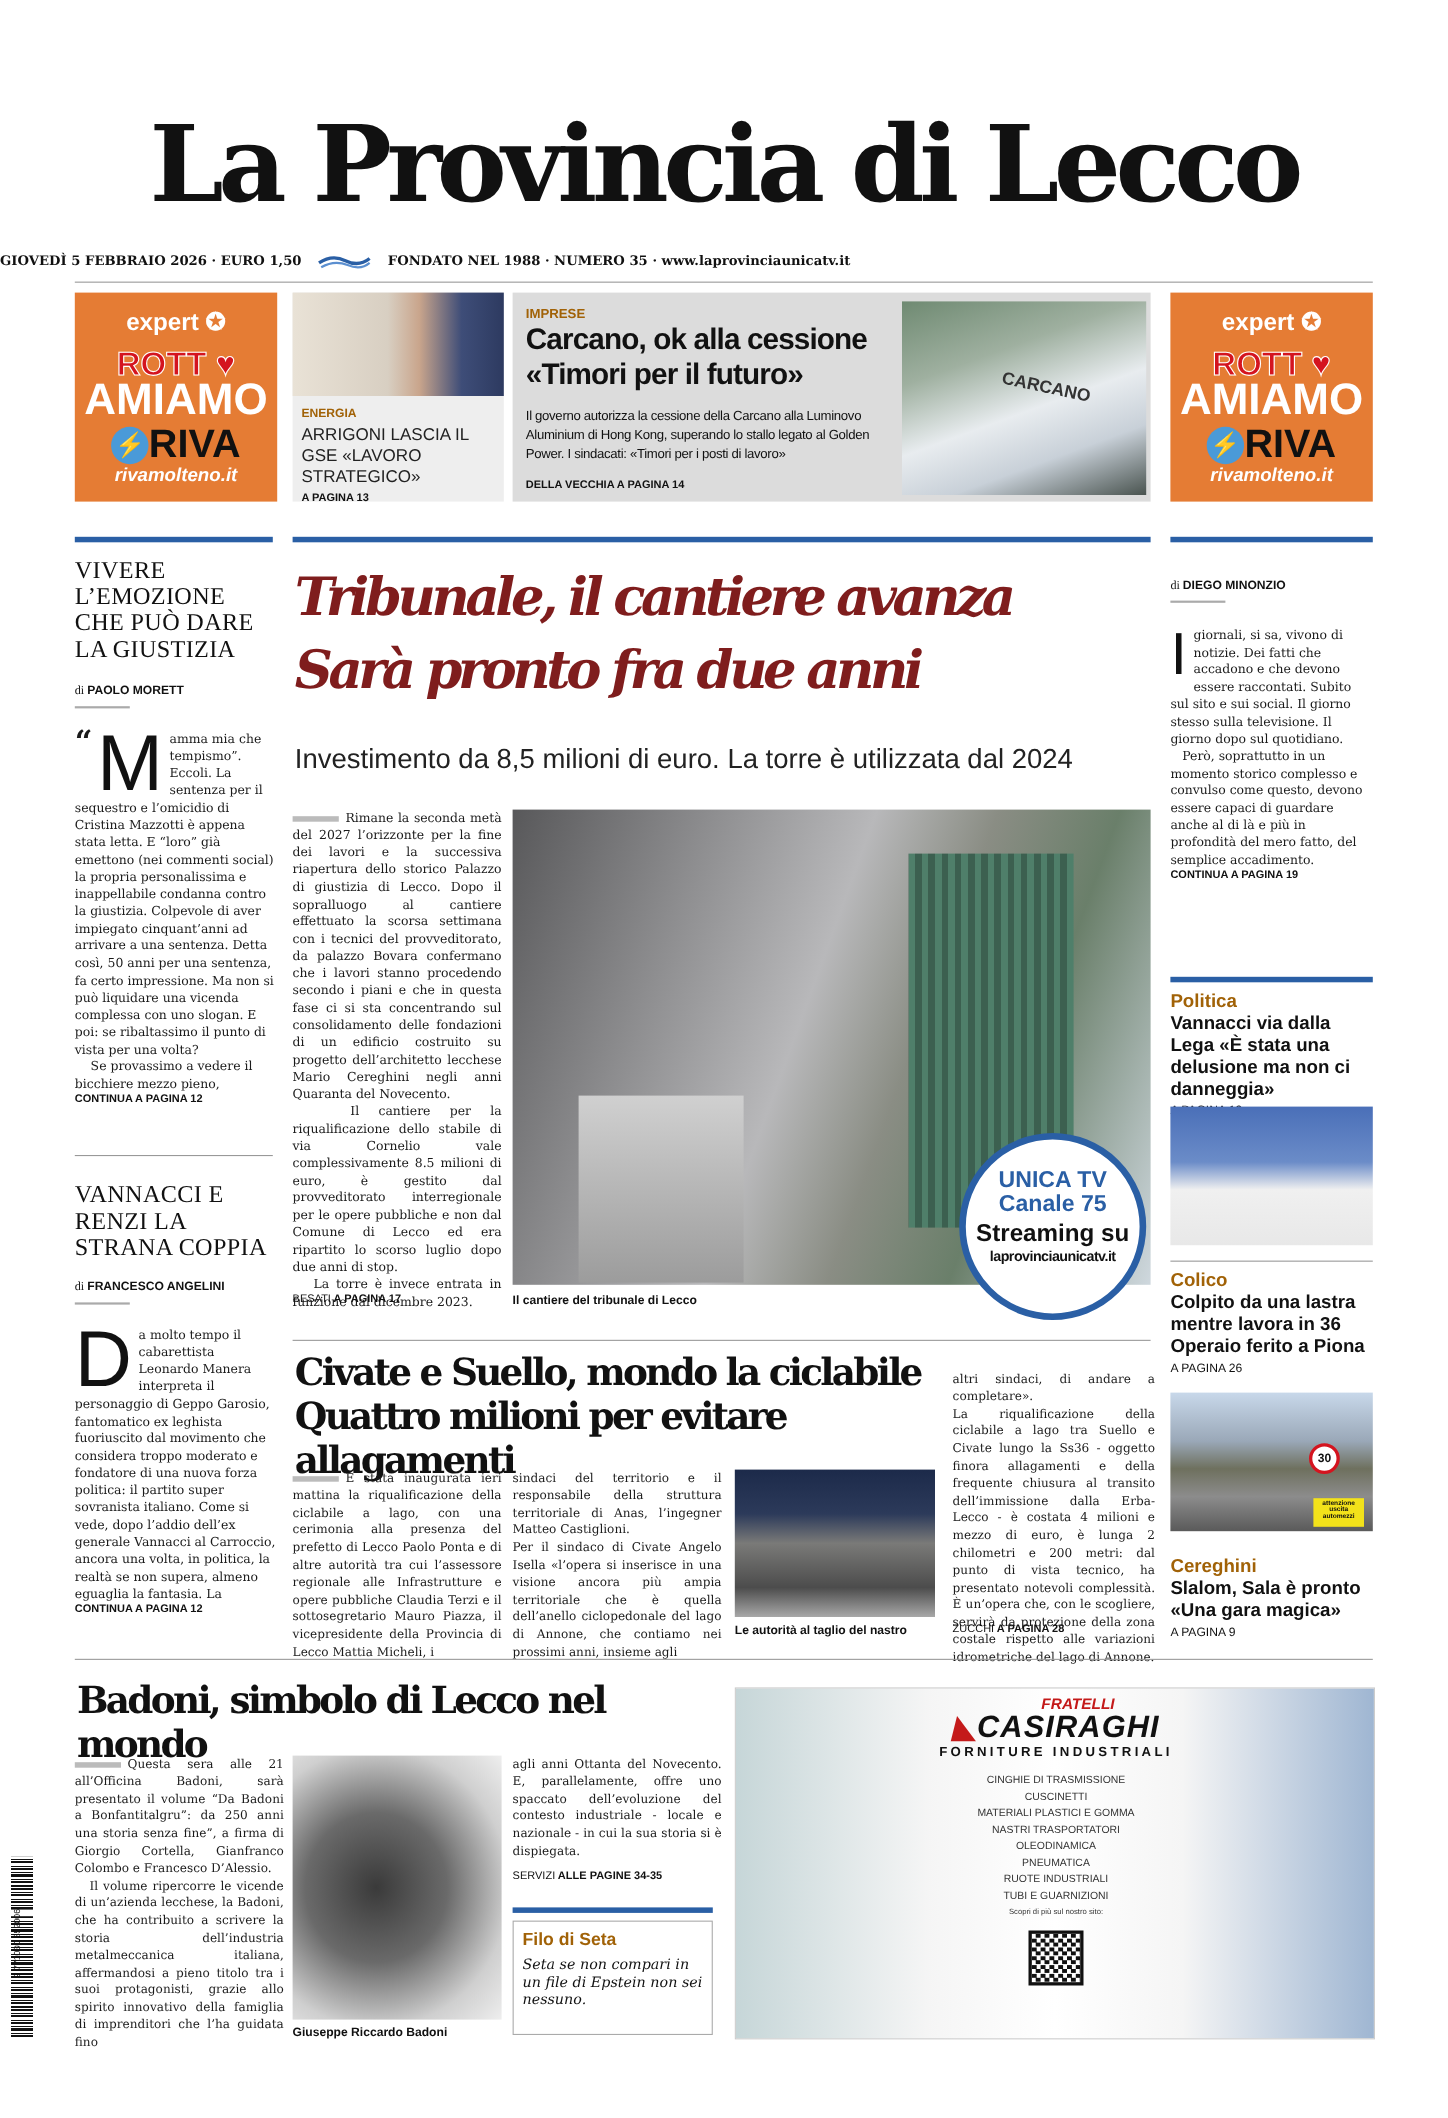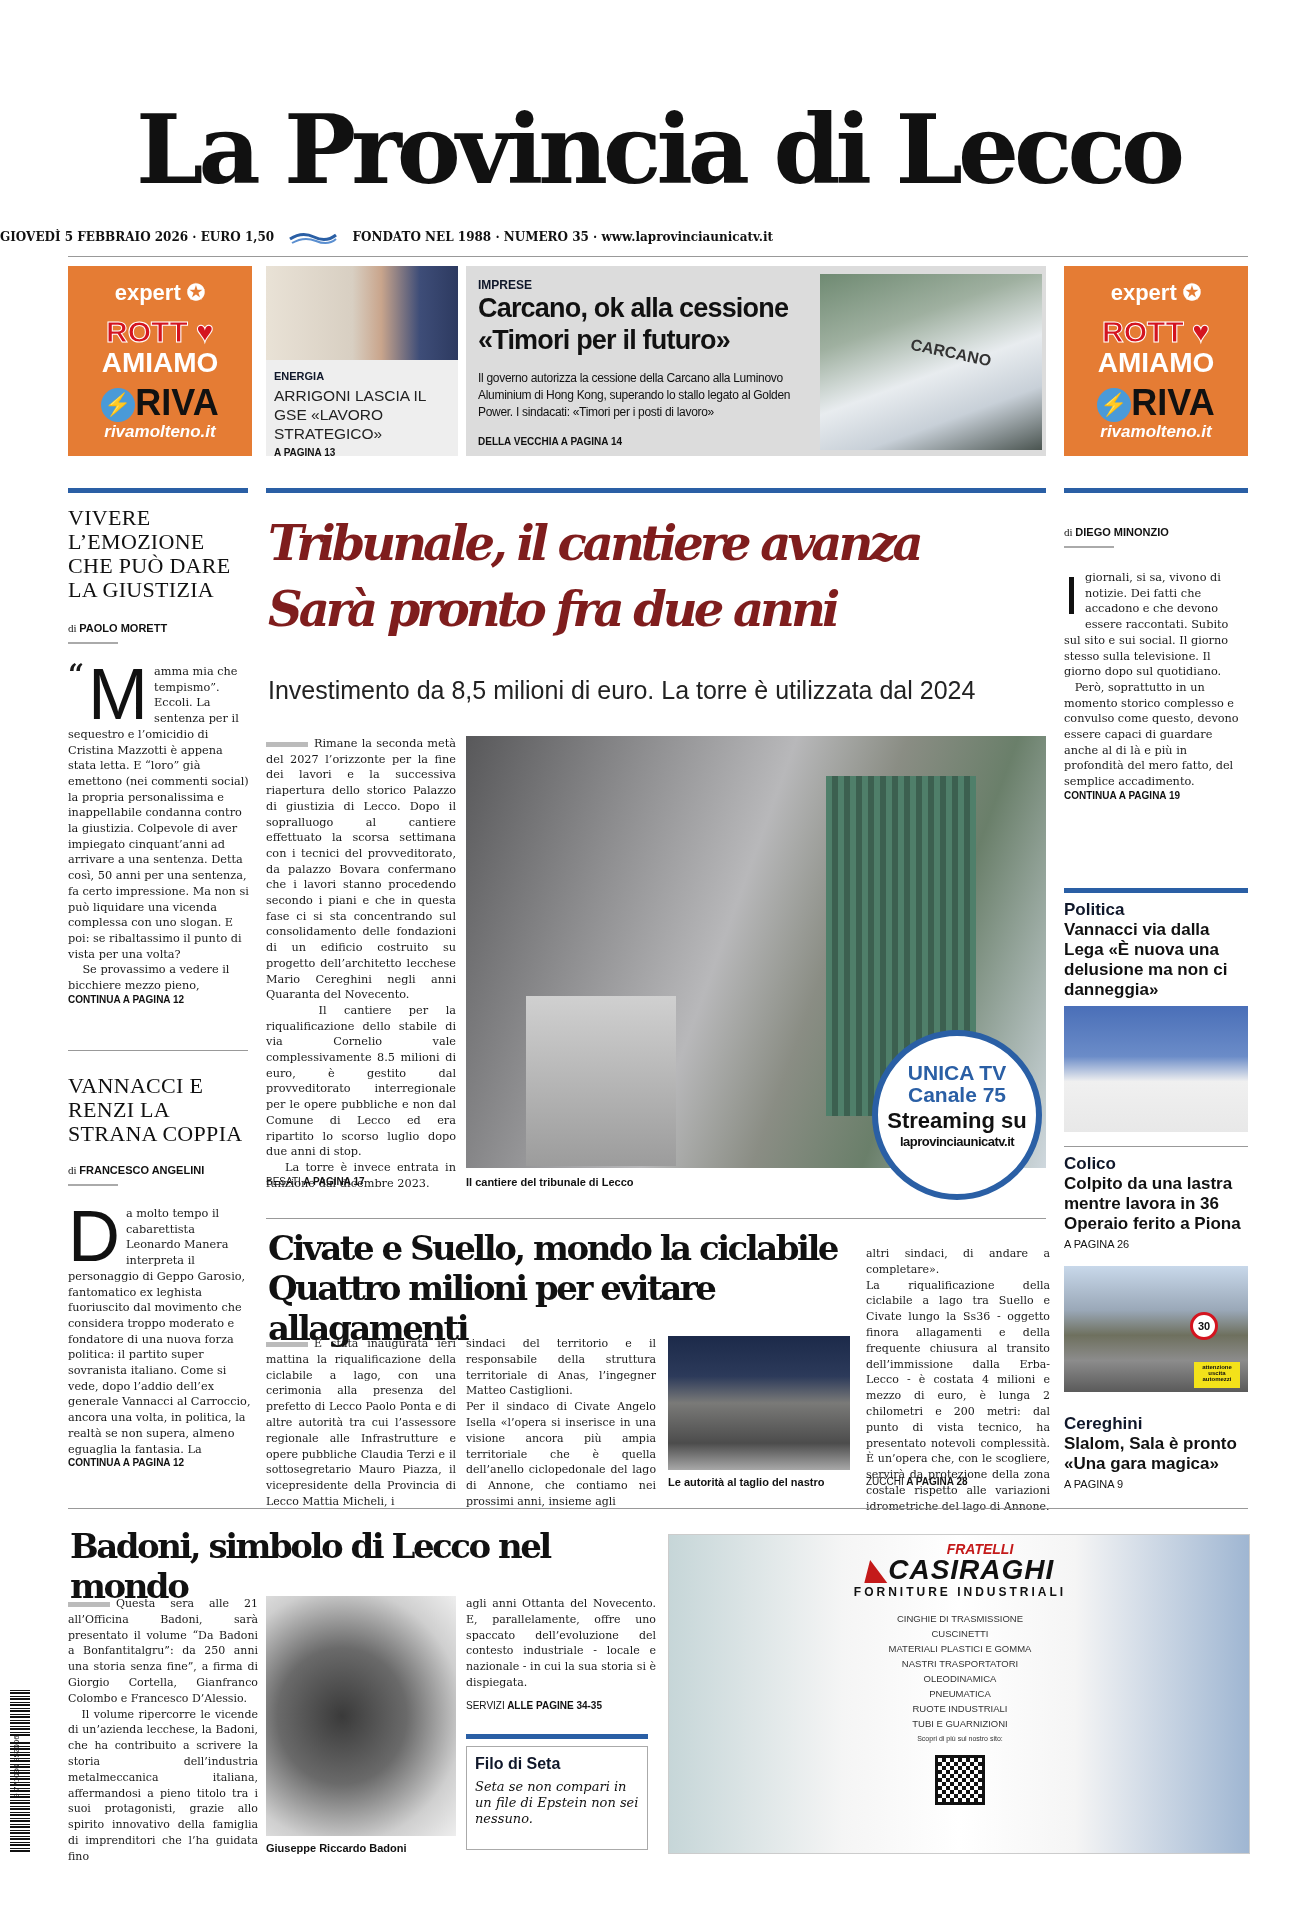--- a/index.html
+++ b/index.html
@@ -8,25 +8,25 @@
   .sans { font-family: "Liberation Sans", sans-serif; }
   .dserif { font-family: "DejaVu Serif", serif; }
   .masthead { left: 0; top: 95px; width: 1316px; text-align: center; font-family: "DejaVu Serif", serif; font-weight: bold; font-size: 96px; letter-spacing: -5px; line-height: 110px; color: #111; }
   .dateline { left: 0; top: 230px; width: 1316px; text-align: left; font-size: 12px; font-family: "DejaVu Serif", serif; font-weight: bold; }
   .dateline .wave { display: inline-block; width: 50px; height: 14px; vertical-align: middle; margin: 0 10px; }
   .rule { background: #999; height: 1px; }
   .rule-blue { background: #2a5fa5; height: 5px; }
   .ad-expert { background: #e57c34; width: 184px; height: 190px; text-align: center; color: #fff; }
   .ad-expert .ex { font-family: "Liberation Sans", sans-serif; font-weight: bold; font-size: 22px; margin-top: 14px; }
   .ad-expert .rott { font-family: "Liberation Sans", sans-serif; font-weight: 900; font-size: 30px; color: #d4141f; line-height: 32px; margin-top: 10px; -webkit-text-stroke: 1px #fff; }
-  .ad-expert .amiamo { font-family: "Liberation Sans", sans-serif; font-weight: 900; font-size: 28px; color: #fff; line-height: 30px; }
+  .ad-expert .amiamo { font-family: "Liberation Sans", sans-serif; font-weight: 900; font-size: 40px; color: #fff; line-height: 30px; }
   .ad-expert .riva { font-family: "Liberation Sans", sans-serif; font-weight: 900; font-size: 36px; color: #111; line-height: 38px; margin-top: 6px; }
   .ad-expert .riva .bolt { display: inline-block; width: 34px; height: 34px; border-radius: 50%; background: #4a9ad8; color: #fff; font-size: 22px; line-height: 34px; vertical-align: middle; }
   .ad-expert .url { font-family: "Liberation Sans", sans-serif; font-style: italic; font-weight: bold; font-size: 17px; }
-  .kicker { font-family: "Liberation Sans", sans-serif; font-weight: bold; color: #0f172a; }
+  .kicker { font-family: "Liberation Sans", sans-serif; font-weight: bold; color: #a16207; }
   .photo { background: linear-gradient(135deg, #b9b3a6, #7d7a73); overflow: hidden; }
   .opinion-title { font-family: "Liberation Serif", serif; font-size: 22px; line-height: 24px; letter-spacing: 0.3px; text-transform: uppercase; color: #111; }
   .byline { font-size: 11px; font-family: "Liberation Serif", serif; }
   .byline b { font-family: "Liberation Sans", sans-serif; font-weight: bold; }
   .short-rule { width: 50px; height: 2px; background: #aaa; }
   .body-text { font-family: "DejaVu Serif", serif; font-size: 11.3px; line-height: 15.7px; color: #1a1a1a; }
   .body-text.justify { text-align: justify; }
   .cont { font-family: "Liberation Sans", sans-serif; font-weight: bold; font-size: 10px; }
   .main-head { font-family: "DejaVu Serif", serif; font-weight: bold; font-size: 48px; line-height: 66px; letter-spacing: -4px; color: #7f1d1d; font-style: italic; }
   .sub-head { font-family: "Liberation Sans", sans-serif; font-size: 25px; color: #222; }
@@ -153,21 +153,21 @@
     <span class="dropcap" style="font-size:54px; line-height:50px;">I</span>
     <span>giornali, si sa, vivono di notizie. Dei fatti che accadono e che devono essere raccontati. Subito sul sito e sui social. Il giorno stesso sulla televisione. Il giorno dopo sul quotidiano.</span><br>
     &nbsp;&nbsp;&nbsp;<span>Però, soprattutto in un momento storico complesso e convulso come questo, devono essere capaci di guardare anche al di là e più in profondità del mero fatto, del semplice accadimento.</span>
   </div>
   <div class="cont">CONTINUA A PAGINA 19</div>
 </div>
 
 <div class="abs rule-blue" style="left:1064px; top:888px; width:184px;"></div>
 <div class="abs side-news" style="left:1064px; top:900px; width:184px;">
   <div class="kicker">Politica</div>
-  <div class="h">Vannacci via dalla Lega «È nuova una delusione ma non ci danneggia»</div>
+  <div class="h">Vannacci via dalla Lega «È stata una delusione ma non ci danneggia»</div>
   <div class="p">A PAGINA 19</div>
 </div>
 <div class="abs photo" style="left:1064px; top:1006px; width:184px; height:126px; background:linear-gradient(180deg,#4a6fb8 0%,#6b8cc8 40%,#f0f0f0 60%,#e8e8e8 100%);"></div>
 <div class="abs rule" style="left:1064px; top:1146px; width:184px;"></div>
 <div class="abs side-news" style="left:1064px; top:1154px; width:184px;">
   <div class="kicker">Colico</div>
   <div class="h">Colpito da una lastra mentre lavora in 36 Operaio ferito a Piona</div>
   <div class="p">A PAGINA 26</div>
 </div>
 <div class="abs photo" style="left:1064px; top:1266px; width:184px; height:126px; background:linear-gradient(180deg,#c8d8ea 0%,#9aa8b8 35%,#6e705e 55%,#8c8c8c 75%,#5a5a5a 100%);">

